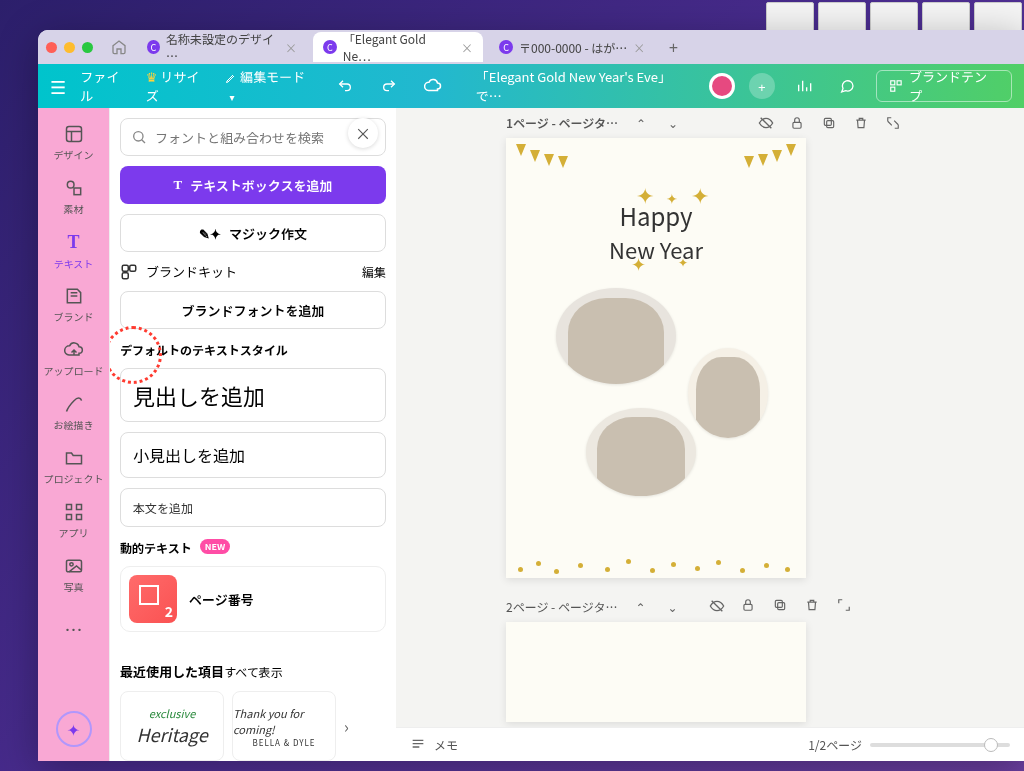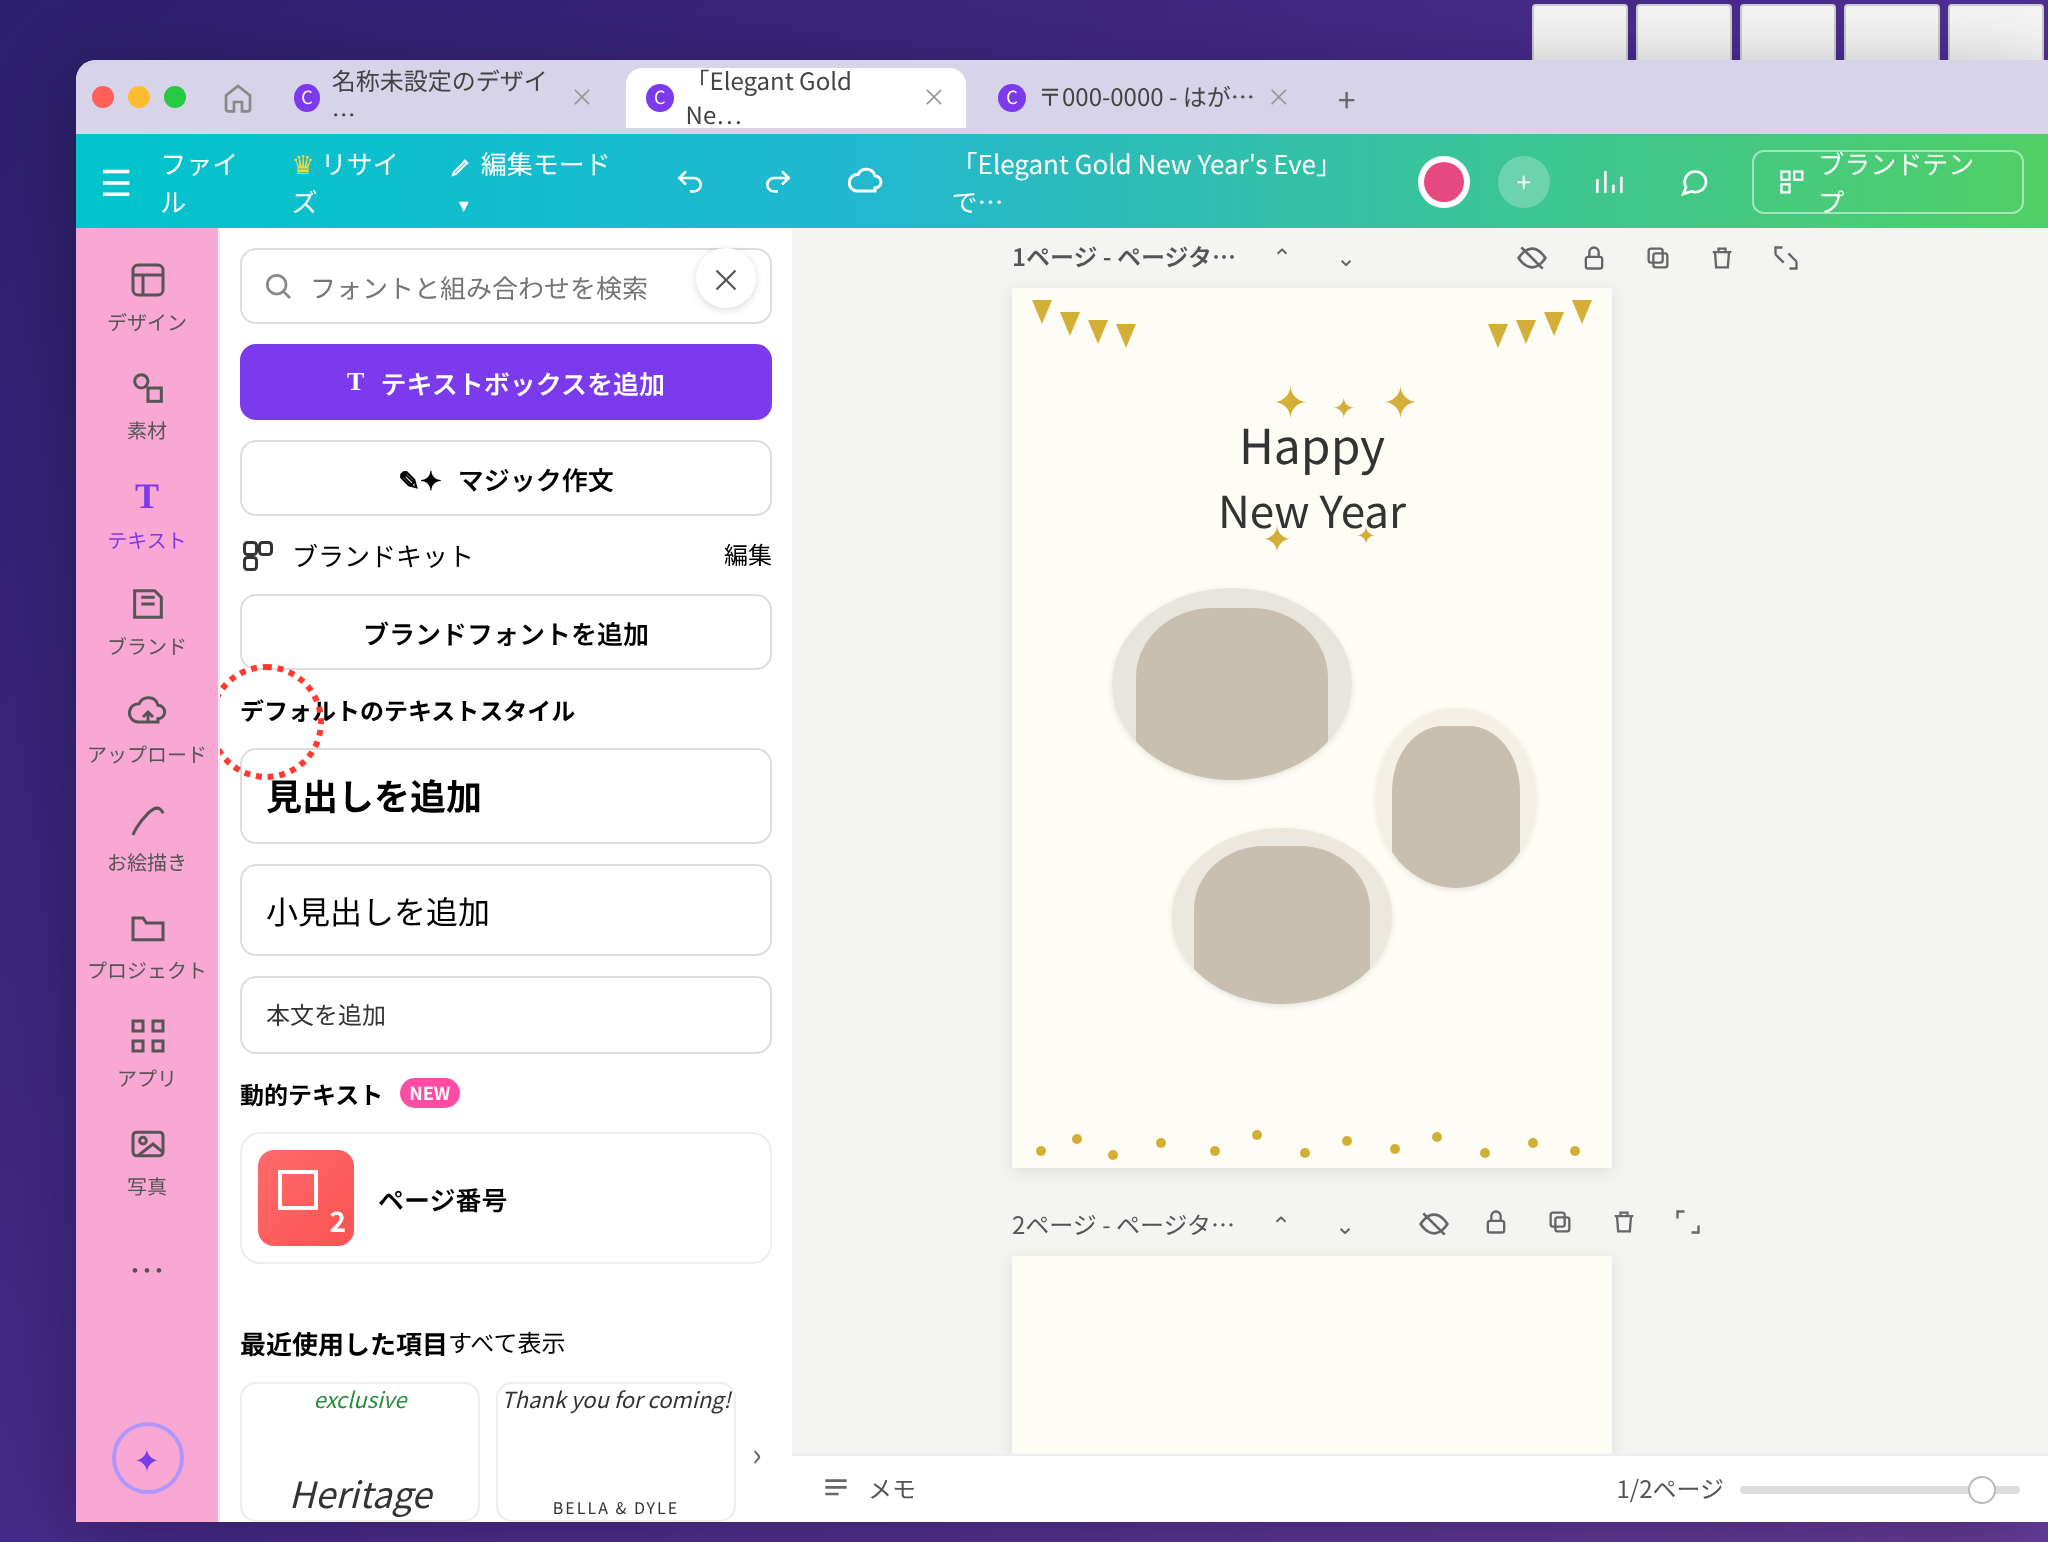--- a/index.html
+++ b/index.html
@@ -56,31 +56,31 @@
   .search { height:38px; border:1px solid #ddd; border-radius:8px; display:flex; align-items:center; padding:0 10px; gap:8px; color:#888; }
   .search input { border:0; outline:0; flex:1; font-size:13px; }
   .btn-primary { height:38px; background:#7c3aed; color:#fff; border-radius:8px; display:flex; align-items:center; justify-content:center; gap:8px; font-size:13px; font-weight:600; }
   .btn-outline { height:38px; border:1px solid #ddd; border-radius:8px; display:flex; align-items:center; justify-content:center; gap:8px; font-size:13px; font-weight:600; }
   .row { display:flex; align-items:center; gap:8px; }
   .row .lab { font-size:13px; font-weight:400; flex:1; }
   .row .edit { font-size:12px; font-weight:400; }
   .section-title { font-size:12px; font-weight:700; margin-top:2px; }
   .newbadge{background:#ff4da6;color:#fff;font-size:9px;padding:1px 5px;border-radius:8px;font-weight:700;}
   .style-btn { border:1px solid #ddd; border-radius:8px; padding:10px 12px; }
-  .style-h1 { font-size:18px; font-weight:700; }
+  .style-h1 { font-size:22px; font-weight:400; }
   .style-h2 { font-size:16px; }
   .style-body { font-size:12px; color:#333; }
   .dyn-item { border:1px solid #eee; border-radius:10px; padding:8px; display:flex; align-items:center; gap:12px; }
   .dyn-thumb { width:48px; height:48px; border-radius:8px; background:linear-gradient(135deg,#ff6b6b,#fa5252); position:relative; }
   .dyn-thumb::after { content:"2"; position:absolute; right:4px; bottom:2px; color:#fff; font-weight:700; font-size:14px; }
   .dyn-thumb .sq { position:absolute; top:10px; left:10px; width:20px; height:20px; border:2px solid #fff; }
   .recent-head { display:flex; align-items:center; justify-content:flex-start; font-size:12px;margin-top:20px; }
   .recent-head .t { font-weight:700; font-size:13px; }
   .recent-row { display:flex; gap:8px; align-items:center; }
-  .recent-card { width:120px; height:70px; border:1px solid #eee; border-radius:8px; display:flex; align-items:center; justify-content:space-between; font-family:Georgia,serif; font-size:11px; color:#333; flex-direction:column; }
+  .recent-card { width:104px; height:70px; border:1px solid #eee; border-radius:8px; display:flex; align-items:center; justify-content:center; font-family:Georgia,serif; font-size:11px; color:#333; flex-direction:column; }
   .recent-card .ex{color:#2b8a3e;font-style:italic;}
   .recent-card .her{font-style:italic;font-size:18px;}
   .recent-card .thk{font-style:italic;}
   .chevr { color:#666; }
 
   
   .panel-close { position:absolute; top:10px; left:300px; transform:translateX(10px); width:30px; height:30px; border-radius:50%; background:#fff; box-shadow:0 1px 4px rgba(0,0,0,.15); display:flex; align-items:center; justify-content:center; z-index:5; color:#555; }
   .canvas-wrap { flex:1; background:#f4f4f2; position:relative; overflow:hidden; }
 
   

